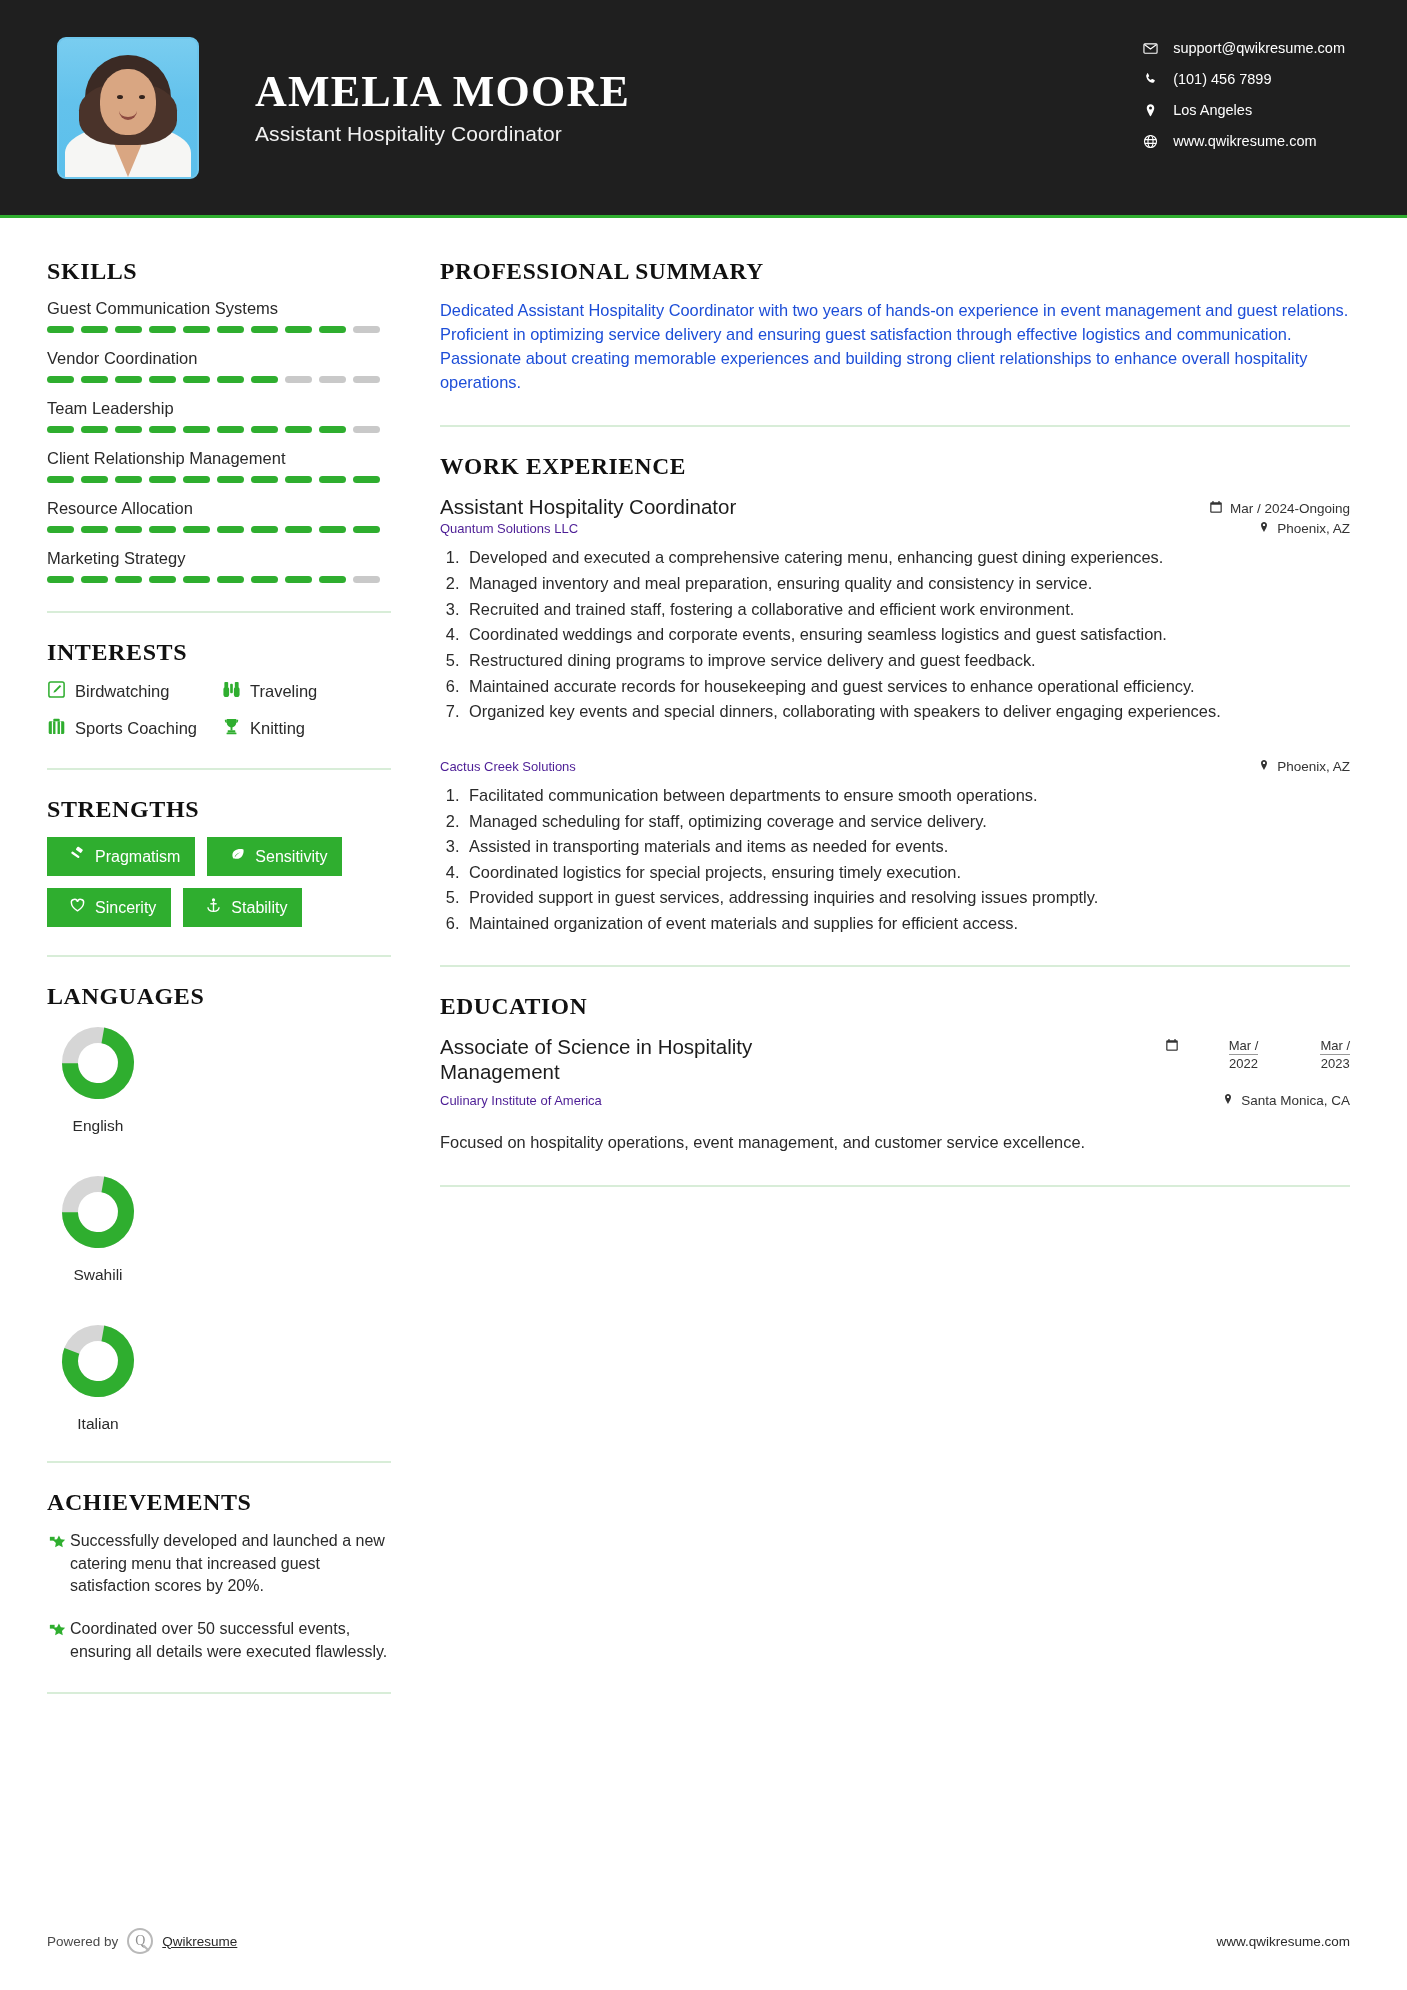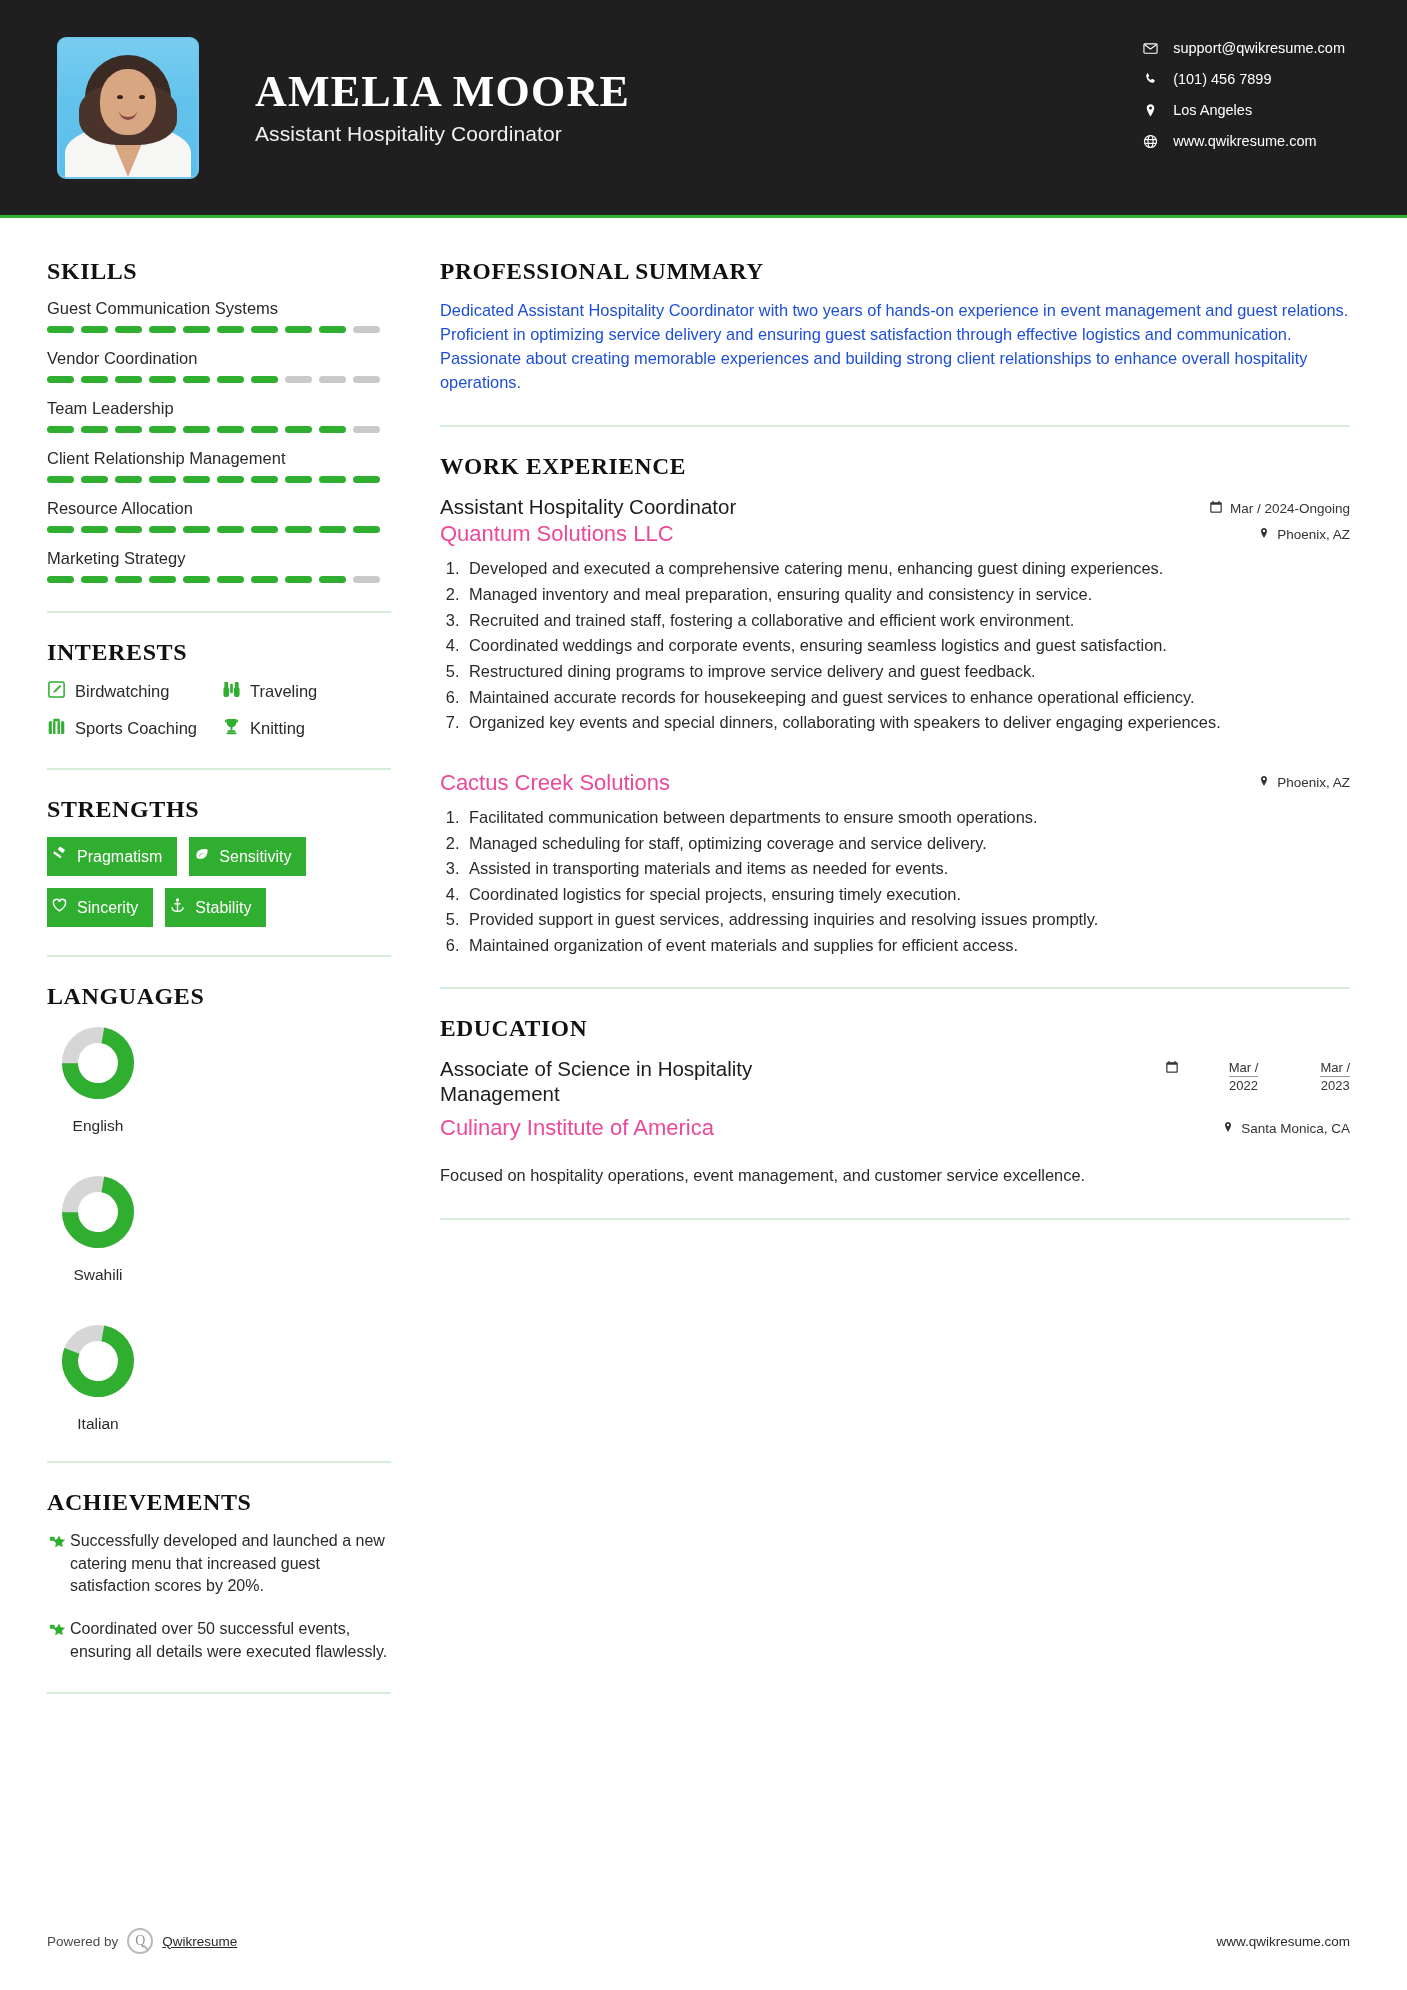--- a/index.html
+++ b/index.html
@@ -92,21 +92,21 @@
 
   
   .int-grid { display:grid; grid-template-columns:175px 1fr; row-gap:14px; }
   .int { display:flex; align-items:center; gap:9px; font-size:16.5px; color:#2a2a2a;}
   .int svg { flex:none; }
 
   
   .str-wrap { display:flex; flex-wrap:wrap; gap:12px; width:350px;}
   .str {
     background:#2fae2f; color:#fff; font-size:16px;
-    padding:9px 15px 9px 4px; display:flex; align-items:center; gap:9px;
+    padding:9px 15px 9px 22px; display:flex; align-items:center; gap:9px;
   }
   .str svg { flex:none; }
 
   
   .langs { display:flex; gap:38px; padding-left:10px;flex-direction:column; }
   .lang { text-align:center; width:82px; }
   .donut { width:78px; height:78px; margin:0 auto; }
   .lang-label { margin-top:11px; font-size:15.5px; color:#2a2a2a; }
 
   
@@ -116,21 +116,21 @@
 
   
   .summary { font-size:16.4px; line-height:1.46; color:#1d4ed8; }
 
   .job { margin-bottom:6px; }
   .job-head { display:flex; justify-content:space-between; align-items:flex-start; }
   .job-title { font-size:20.5px; color:#1c1c1c; line-height:1.25; }
   .job-meta { text-align:right; font-size:13.5px; color:#333; padding-top:6px; white-space:nowrap;}
   .job-meta .mrow { display:flex; align-items:center; justify-content:flex-end; gap:7px; }
   .job-sub { display:flex; justify-content:space-between; align-items:center; margin-top:2px;}
-  .company { color:#ec4899; font-size:22px; }
+  .company { color:#4c1d95; font-size:13px; }
   .loc { font-size:13.5px; color:#333; display:flex; align-items:center; gap:7px;}
   ol.bullets { margin:10px 0 0 24px; padding:0; }
   ol.bullets li { font-size:16.4px; line-height:1.38; color:#2a2a2a; margin-bottom:3px; padding-left:5px;}
   .job-gap { height:28px; }
 
   .edu-meta { display:flex; align-items:flex-start; gap:8px; font-size:13px; color:#333; padding-top:4px;}
   .edu-dates { display:flex; gap:20px; }
   .edu-d { text-align:center; line-height:1.25;margin-left:42px;}
   .edu-d .d2 { border-top:1px solid #999; padding-top:1px; }
   .edu-desc { font-size:16.4px; line-height:1.45; color:#2a2a2a; margin-top:23px;}

